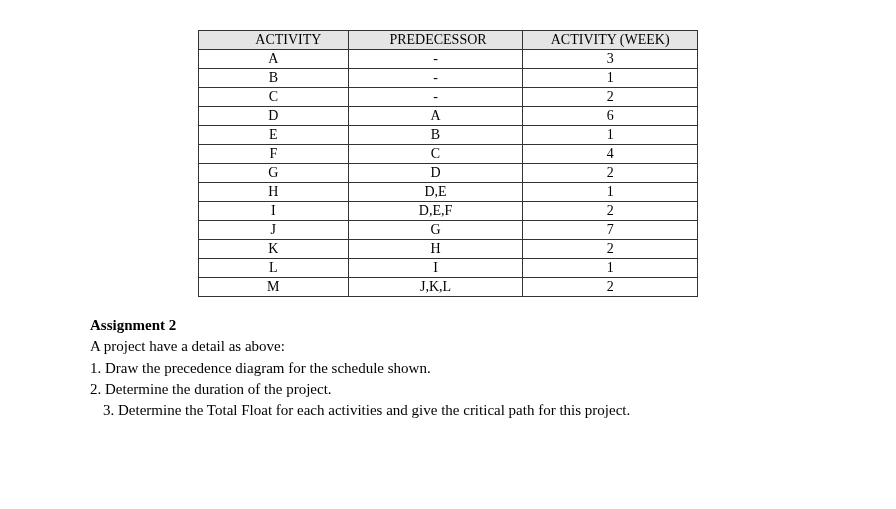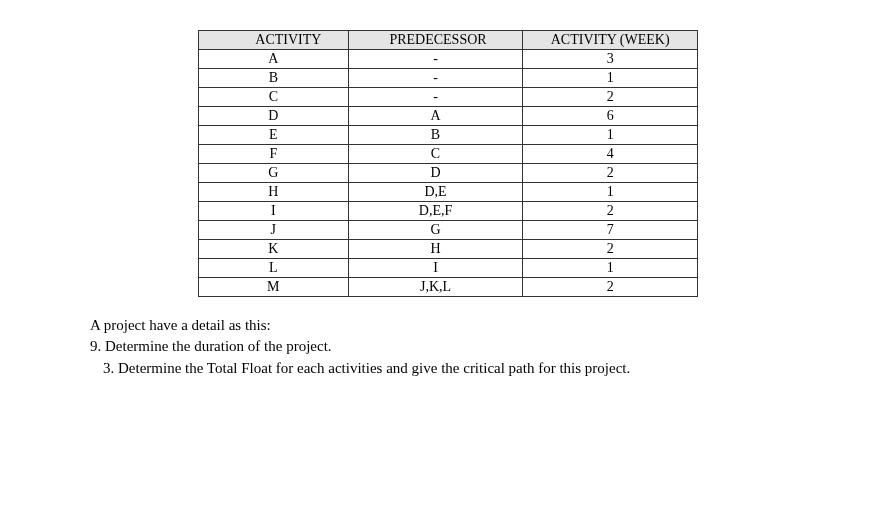--- a/index.html
+++ b/index.html
@@ -128,16 +128,18 @@
       <tr>
           <td>M</td>
           <td>J,K,L</td>
           <td>2</td>
         </tr>
     </tbody>
   </table>
 </div>
 
 <div class="body-text">
-  <p>A project have a detail as this:</p>
-  <p>9. Determine the duration of the project.</p>
+  <p class="heading">Assignment 2</p>
+  <p>A project have a detail as above:</p>
+  <p>1. Draw the precedence diagram for the schedule shown.</p>
+  <p>2. Determine the duration of the project.</p>
   <p class="justify">3. Determine the Total Float for each activities and give the critical path for this project.</p>
 </div>
 
 </body></html>

